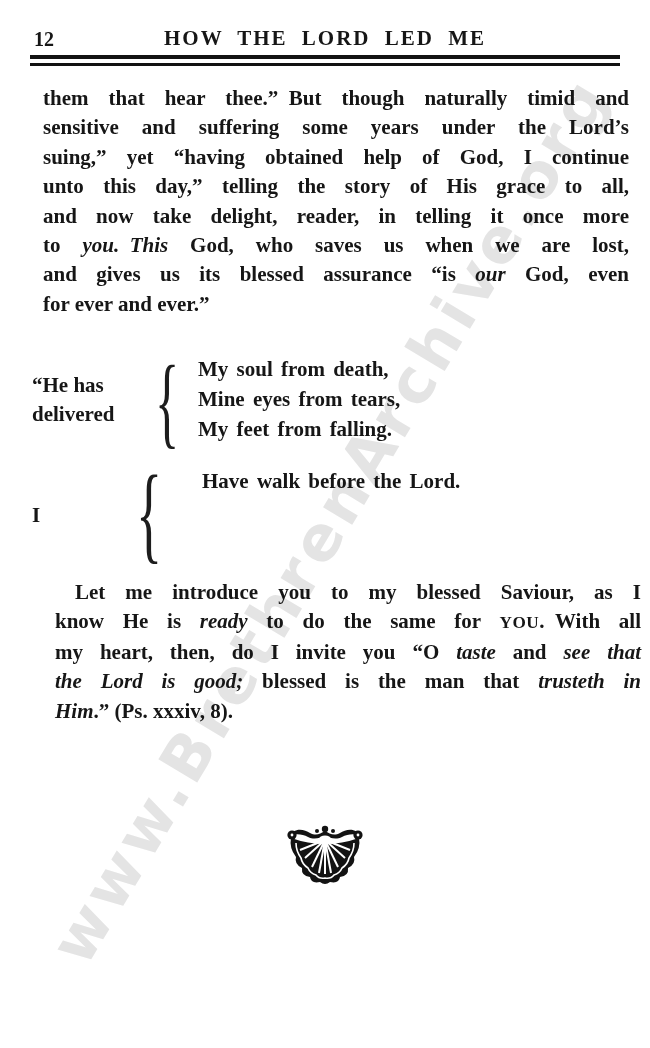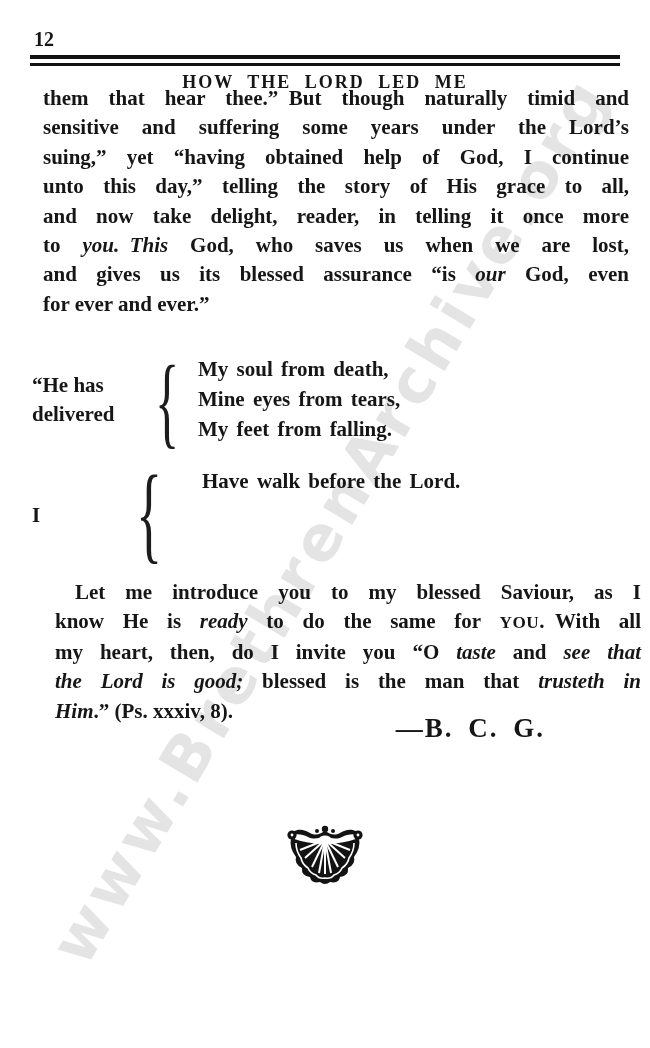--- a/index.html
+++ b/index.html
@@ -21,22 +21,22 @@
     font-weight:700; font-size:62px; letter-spacing:5px;
     color:#e4e4e4; white-space:nowrap; z-index:0;
     user-select:none;
   }
 
   .layer { position:absolute; inset:0; z-index:1; }
 
   .runhead-row { position:absolute; top:26px; left:32px; width:586px; height:24px; }
   .pageno { position:absolute; left:2px; top:2px; font-size:20px; font-weight:700;text-align:right; }
   .runhead {
-    text-align:center; font-size:18px; font-weight:700;
-    letter-spacing:2px; word-spacing:7px;margin-top:46px;
+    text-align:center; font-size:21px; font-weight:700;
+    letter-spacing:2px; word-spacing:7px;
   }
   .rule {
     position:absolute; top:55px; left:30px; width:590px;
     height:4px;
     border-top:4px solid #121212;
     border-bottom:3px solid #121212;
   }
 
   .bodytext { font-size:21px; line-height:29.4px; font-weight:700; }
   .tline { text-align:left; }
@@ -129,21 +129,20 @@
     </div>
 
     <div class="bodytext p2">
         <div class="tline just"><span>Let me introduce you to my blessed Saviour, as I</span></div>
         <div class="tline just"><span>know He is </span><span class="it">ready</span><span> to do the same for </span><span class="sc">YOU</span><span>. With all</span></div>
         <div class="tline just"><span>my heart, then, do I invite you “O </span><span class="it">taste</span><span> and </span><span class="it">see that</span></div>
         <div class="tline just"><span class="it">the Lord is good;</span><span> blessed is the man that </span><span class="it">trusteth in</span></div>
         <div class="tline"><span class="it">Him</span><span>.” (Ps. xxxiv, 8).</span></div>
       </div>
 
-    <div class="signature">—B. C. G.</div>
 
     <svg class="ornament" viewBox="0 0 78 64">
       <g fill="#131313">
         <path d="M2,13 C8,3 18,5 24,9 C30,12 34,10 39,7 C44,10 48,12 54,9 C60,5 70,3 76,13 C70,9 62,10 56,13 C50,16 44,14 39,12 C34,14 28,16 22,13 C16,10 8,9 2,13 Z"></path>
         <circle cx="6" cy="11" r="4.6"></circle>
         <circle cx="72" cy="11" r="4.6"></circle>
         <circle cx="39" cy="5" r="3.2"></circle>
         <circle cx="31" cy="7" r="2"></circle>
         <circle cx="47" cy="7" r="2"></circle>
         <path d="M5,14 Q3,24 10,33 Q8,40 16,44 Q15,52 24,53 Q25,60 34,58 Q39,62 44,58 Q53,60 54,53 Q63,52 62,44 Q70,40 68,33 Q75,24 73,14 Q39,26 5,14 Z"></path>

